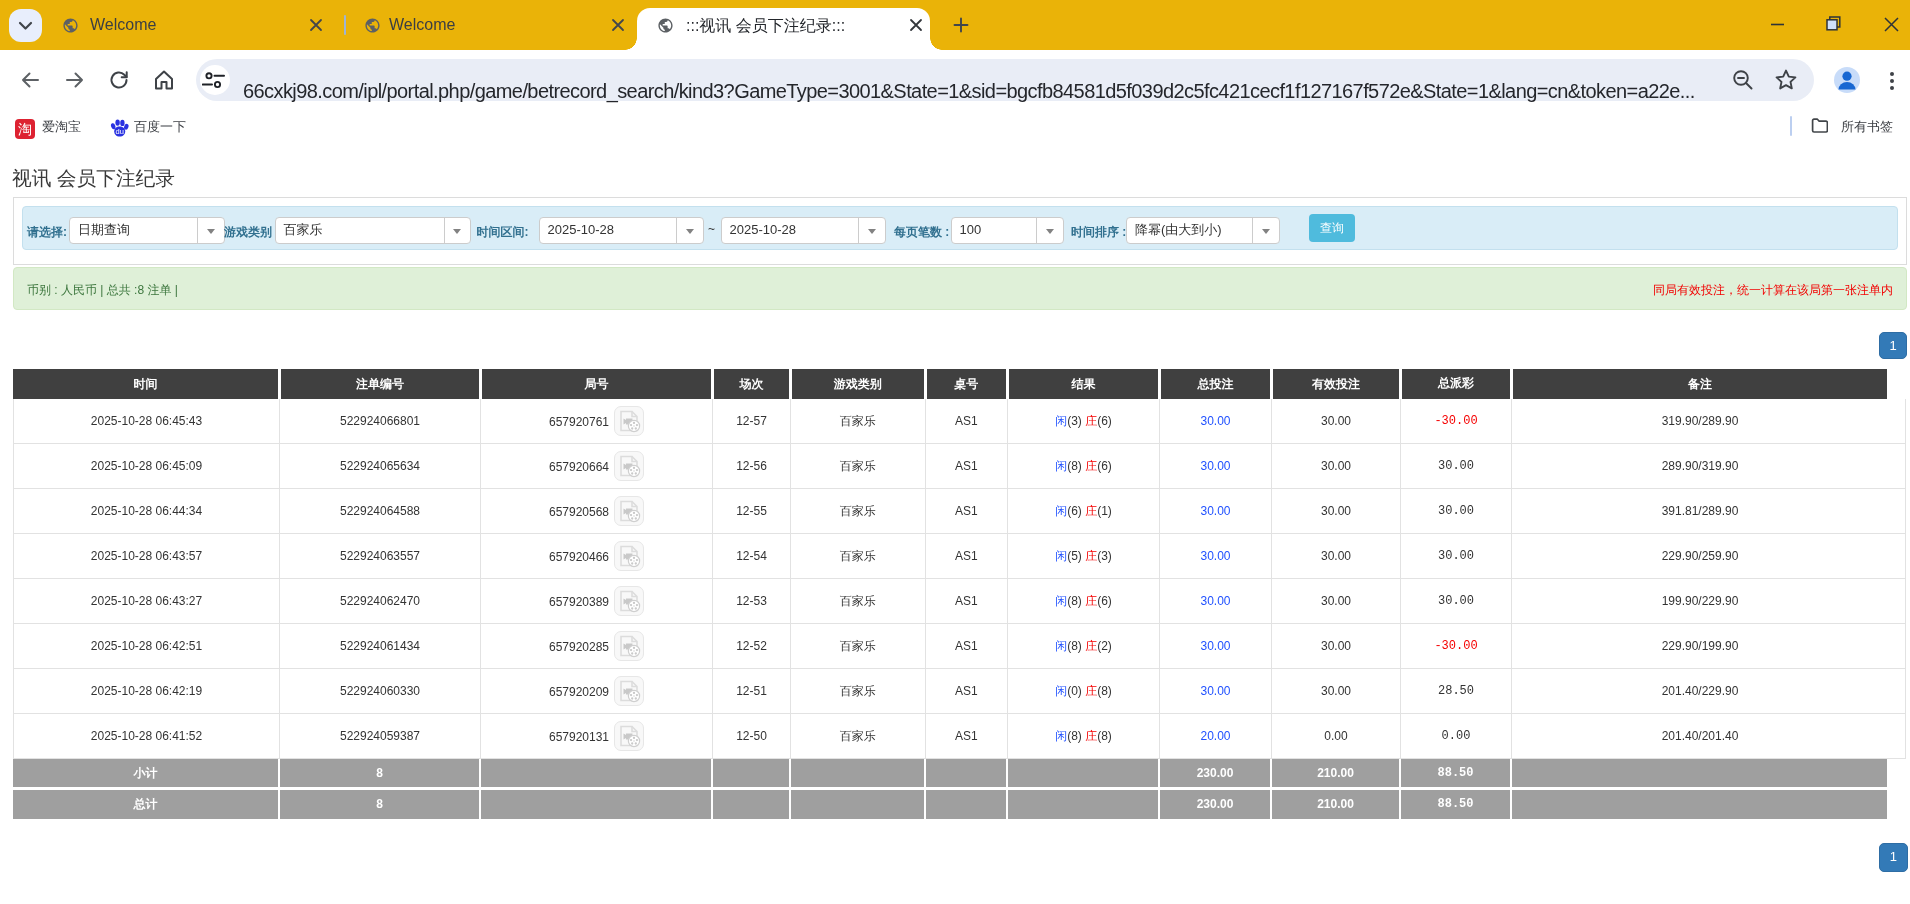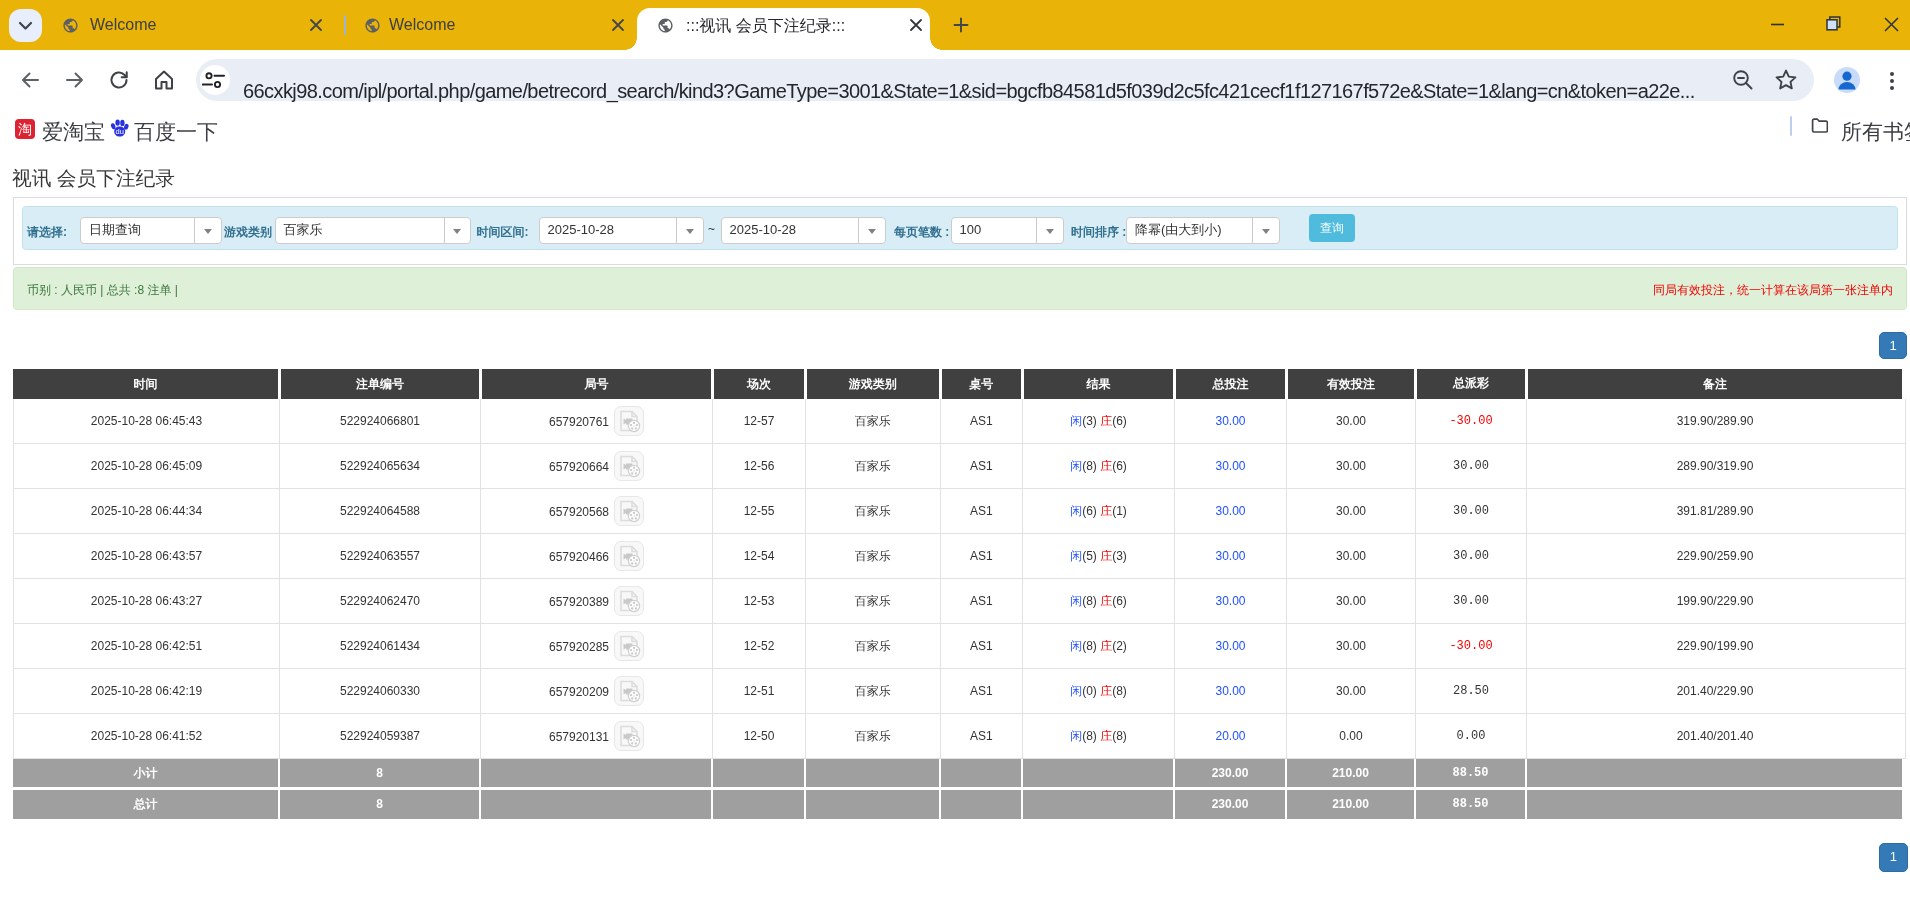--- a/index.html
+++ b/index.html
@@ -22,21 +22,21 @@
 
 #toolbar { position:absolute; left:0; top:0; width:1910px; height:904px; pointer-events:none; }
 #toolbarbg { position:absolute; left:0; top:50px; width:1910px; height:60px; background:#fff; }
 #urlbar { position:absolute; left:196px; top:59px; width:1618px; height:42px; border-radius:21px; background:#e9edf6; }
 #urlcircle { position:absolute; left:200px; top:65px; width:30px; height:30px; border-radius:50%; background:#fff; }
 #urltext { position:absolute; left:243px; top:80px; font-size:20px; color:#24262b; white-space:nowrap; letter-spacing:-0.58px; }
 
 
 #bookmarks { position:absolute; left:0; top:0; width:1910px; height:904px; pointer-events:none; }
 #bookmarksbg { position:absolute; left:0; top:110px; width:1910px; height:32px; background:#fff; }
-.bktext { position:absolute; top:118px; font-size:21px; color:#3b3e43; white-space:nowrap; }
+.bktext { position:absolute; top:118px; font-size:13px; color:#3b3e43; white-space:nowrap; }
 #tbicon { position:absolute; left:15px; top:119px; width:20px; height:20px; background:#dd2231; border-radius:4px;
   color:#fff; font-size:14px; line-height:20px; text-align:center; }
 
 
 #pagetitle { position:absolute; left:12px; top:165px; font-size:19.7px; color:#383838; }
 #filterbox { position:absolute; left:13px; top:197px; width:1894px; height:68px; border:1px solid #dcdcdc; background:#fff; }
 #filterbar { position:absolute; left:22px; top:206px; width:1876px; height:44px; background:#d9edf7;
   border:1px solid #c3e0ee; border-radius:4px; }
 .flabel { position:absolute; top:223.5px; font-size:12px; font-weight:bold; color:#31708f; white-space:nowrap; }
 .combo { position:absolute; top:217px; height:27px; background:#fff; border:1px solid #ccc; border-radius:4px; }
@@ -50,21 +50,21 @@
   border:1px solid #d2e8c4; border-radius:4px; }
 #greenleft { position:absolute; left:27px; top:282px; font-size:12px; color:#3c763d; }
 #greenright { position:absolute; right:17px; top:282px; font-size:12px; color:#f20000; }
 .pgbtn { position:absolute; background:#337ab7; border:1px solid #2e6da4; border-radius:5px;
   color:#fff; font-size:13px; text-align:center; }
 
 
 #tbl { position:absolute; left:13px; top:369px; width:1893px; }
 .trow { display:flex; width:1893px; }
 .trow > div { flex:none; text-align:center; overflow:hidden; white-space:nowrap; }
-.c1 { width:265px; } .c2 { width:201px; } .c3 { width:232px; } .c4 { width:93px; }
+.c1 { width:265px; } .c2 { width:201px; } .c3 { width:232px; } .c4 { width:78px; }
 .c5 { width:134.5px; } .c6 { width:82.5px; } .c7 { width:152px; } .c8 { width:112px; }
 .c9 { width:129px; } .c10 { width:111px;font-family:Liberation Mono, monospace; } .c11 { width:377px; }
 #thead { height:30px; }
 #thead > div { background:#404040; color:#fff; font-size:12px; font-weight:bold; line-height:30px; }
 #thead > div + div { border-left:3px solid #fff; }
 .brow { height:45px; border-bottom:1px solid #e2e2e2; border-left:1px solid #e2e2e2; border-right:1px solid #e2e2e2; }
 .brow > div { font-size:12px; color:#333; line-height:44px; }
 .brow > div + div { border-left:1px solid #e2e2e2; }
 .frow { height:28px; }
 .frow > div { background:#9f9f9f; color:#fff; font-size:12px; font-weight:bold; line-height:28px; }
@@ -198,21 +198,21 @@
   <svg class="abs" style="left:1811px;top:118px" width="17" height="15" viewBox="0 0 17 15">
       <path d="M1.6 2.6 a1.4 1.4 0 0 1 1.4 -1.4 h3.4 l1.8 2 h6.8 a1.4 1.4 0 0 1 1.4 1.4 v8 a1.4 1.4 0 0 1 -1.4 1.4 h-12 a1.4 1.4 0 0 1 -1.4 -1.4 Z" fill="none" stroke="#414549" stroke-width="1.7" stroke-linejoin="round"></path>
     </svg>
   <div class="bktext" style="left:1841px">所有书签</div>
 </div>
 <div id="content">
   <div id="pagetitle">视讯 会员下注纪录</div>
   <div id="filterbox"></div>
   <div id="filterbar"></div>
   <div class="flabel" style="left:27px">请选择:</div>
-  <div class="combo" style="left:80px;width:142px">
+  <div class="combo" style="left:69px;width:156px">
       <div class="ctext">日期查询</div>
       <div class="carr" style="width:27.5px"></div>
     </div>
   <div class="flabel" style="left:224px">游戏类别</div>
   <div class="combo" style="left:274.5px;width:196px">
       <div class="ctext">百家乐</div>
       <div class="carr" style="width:26px"></div>
     </div>
   <div class="flabel" style="left:476.5px">时间区间:</div>
   <div class="combo" style="left:538.5px;width:165.5px">

